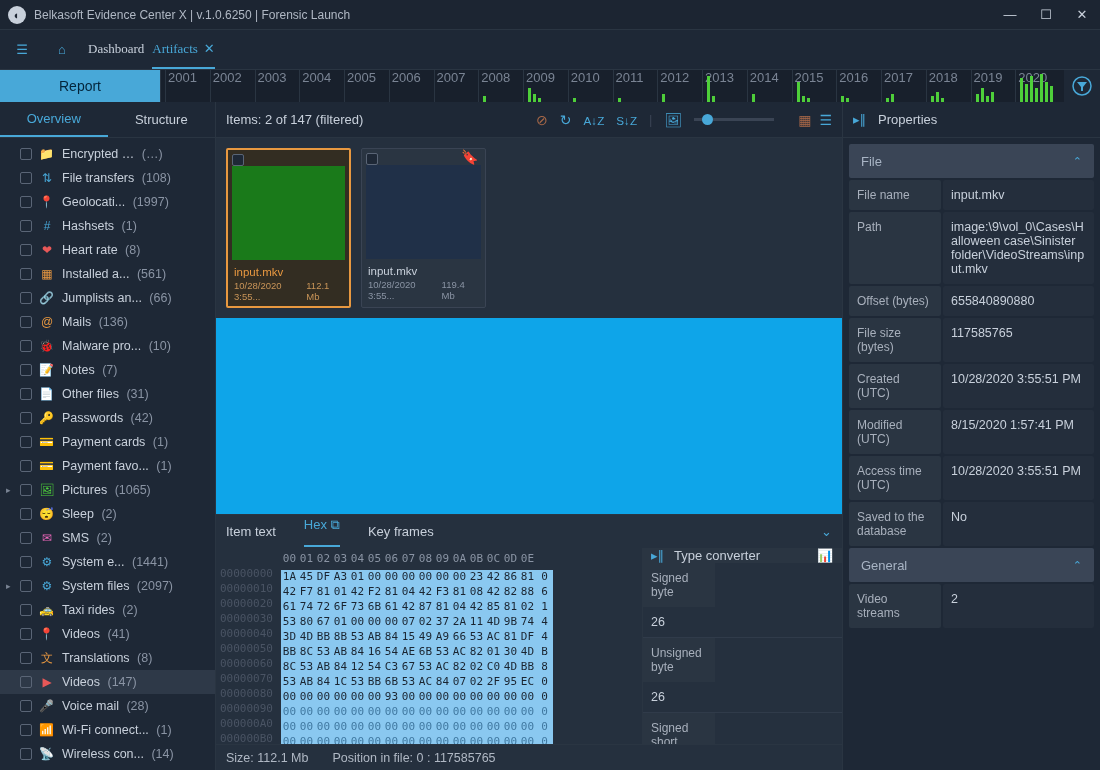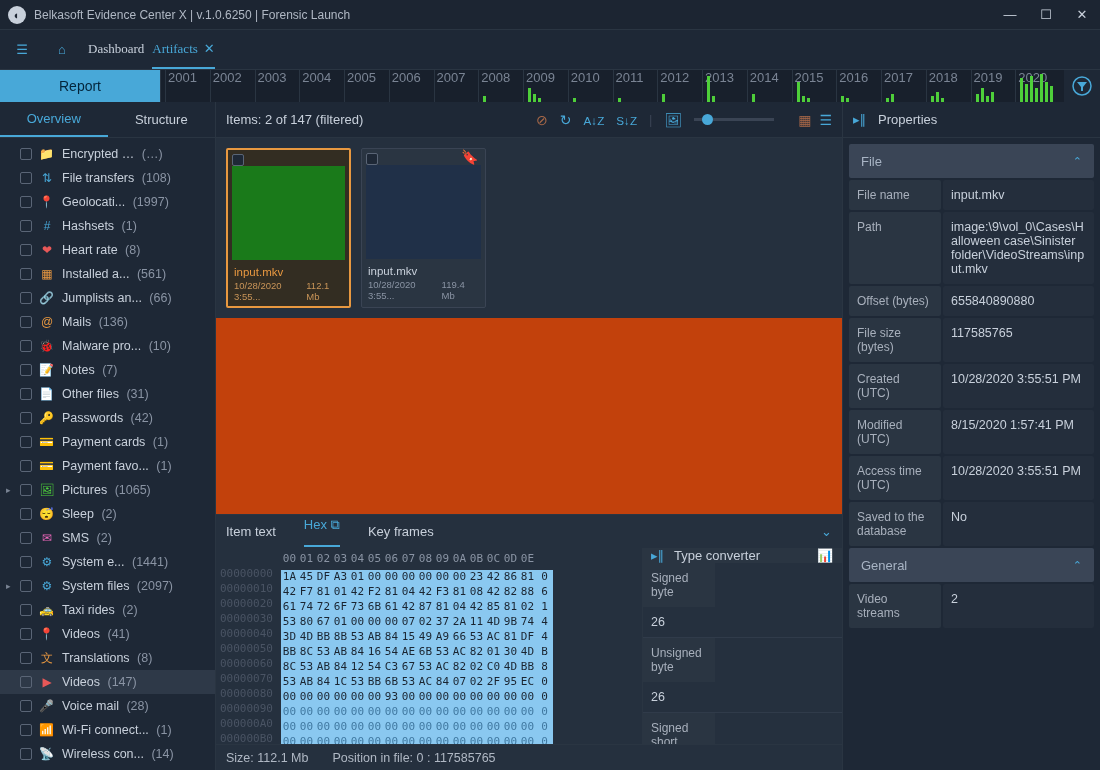--- a/index.html
+++ b/index.html
@@ -32,21 +32,21 @@
 .sidebar-tab.active { color: #48a8d8; border-bottom: 2px solid #48a8d8; }
 .tree { flex: 1; overflow-y: auto; padding: 4px 0; }
 .tree-item { display: flex; align-items: center; height: 24px; padding: 0 6px; cursor: pointer; font-size: 12.5px; white-space: nowrap; overflow: hidden; }
 .tree-item.selected { background: #2e3948; }
 .tree-expand { width: 12px; color: #7a8494; font-size: 9px; }
 .tree-check { width: 12px; height: 12px; border: 1px solid #5a6576; border-radius: 2px; margin: 0 6px 0 2px; flex-shrink: 0; }
 .tree-icon { width: 18px; height: 14px; margin-right: 6px; display: flex; align-items: center; justify-content: center; font-size: 12px; flex-shrink: 0; }
 .tree-label { color: #c8d0db; overflow: hidden; text-overflow: ellipsis; }
 .tree-count { color: #8a94a4; margin-left: 4px; }
 
-.center { flex: 1; display: flex; flex-direction: column; background: #c2410c; min-width: 0; }
+.center { flex: 1; display: flex; flex-direction: column; background: #0ea5e9; min-width: 0; }
 .center-header { height: 36px; display: flex; align-items: center; padding: 0 10px; background: #1e2836; border-bottom: 1px solid #2a3542; }
 .items-label { flex: 1; font-size: 13px; }
 .hdr-icons { display: flex; gap: 12px; align-items: center; }
 .hdr-icon { color: #48a8d8; cursor: pointer; font-size: 14px; }
 .hdr-icon.disabled { color: #a86848; }
 .slider { width: 80px; height: 3px; background: #3a4454; position: relative; }
 .slider-thumb { position: absolute; left: 8px; top: -4px; width: 11px; height: 11px; border-radius: 50%; background: #48a8d8; }
 .view-toggle { display: flex; gap: 8px; margin-left: 12px; }
 
 .thumbs { display: flex; gap: 10px; padding: 10px; flex: 0 0 auto; background: #25303e; }

